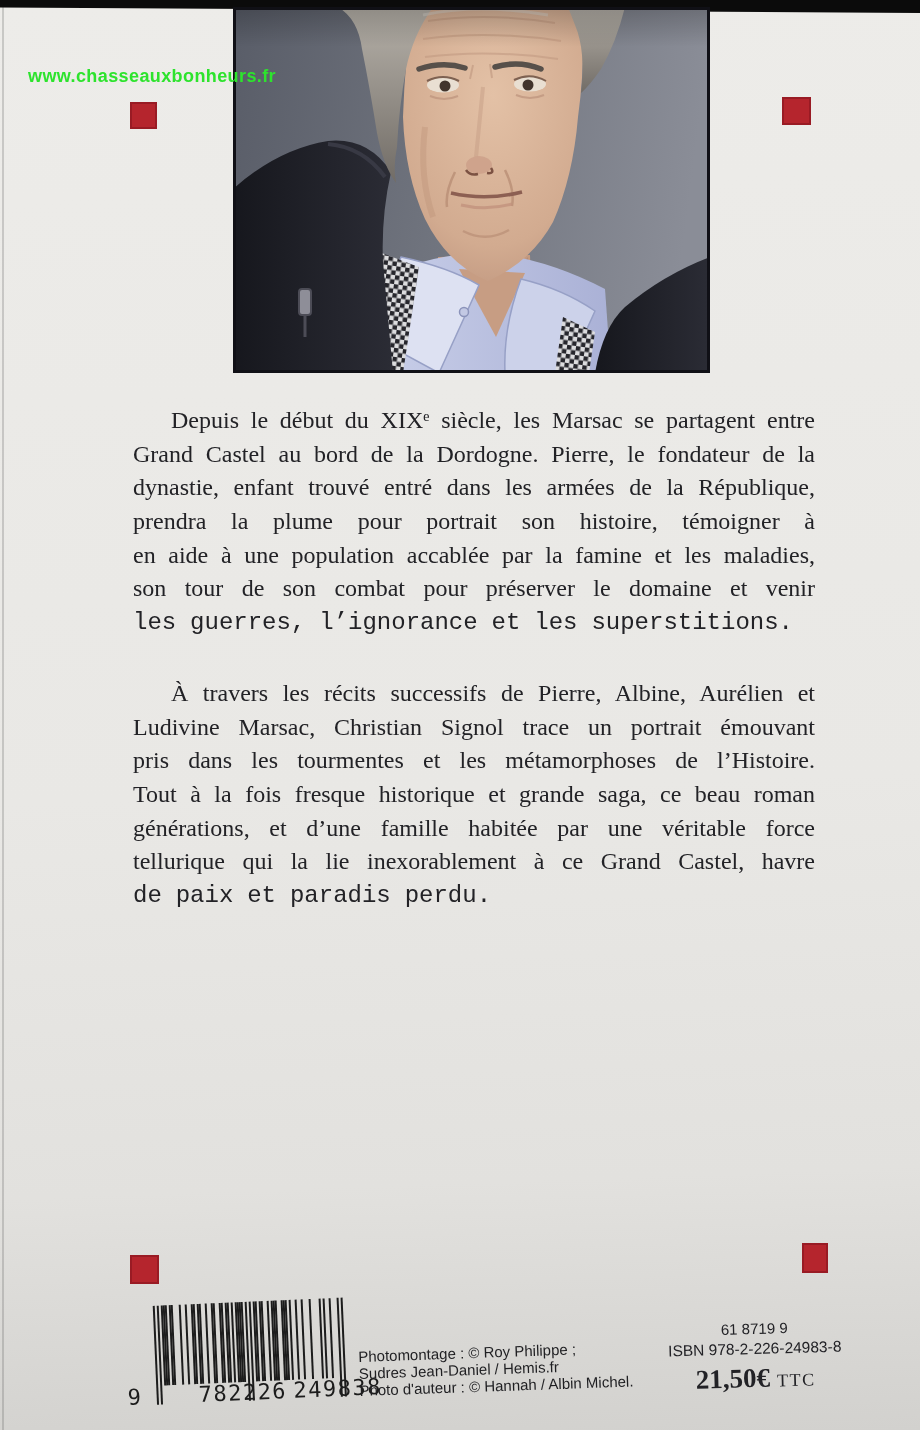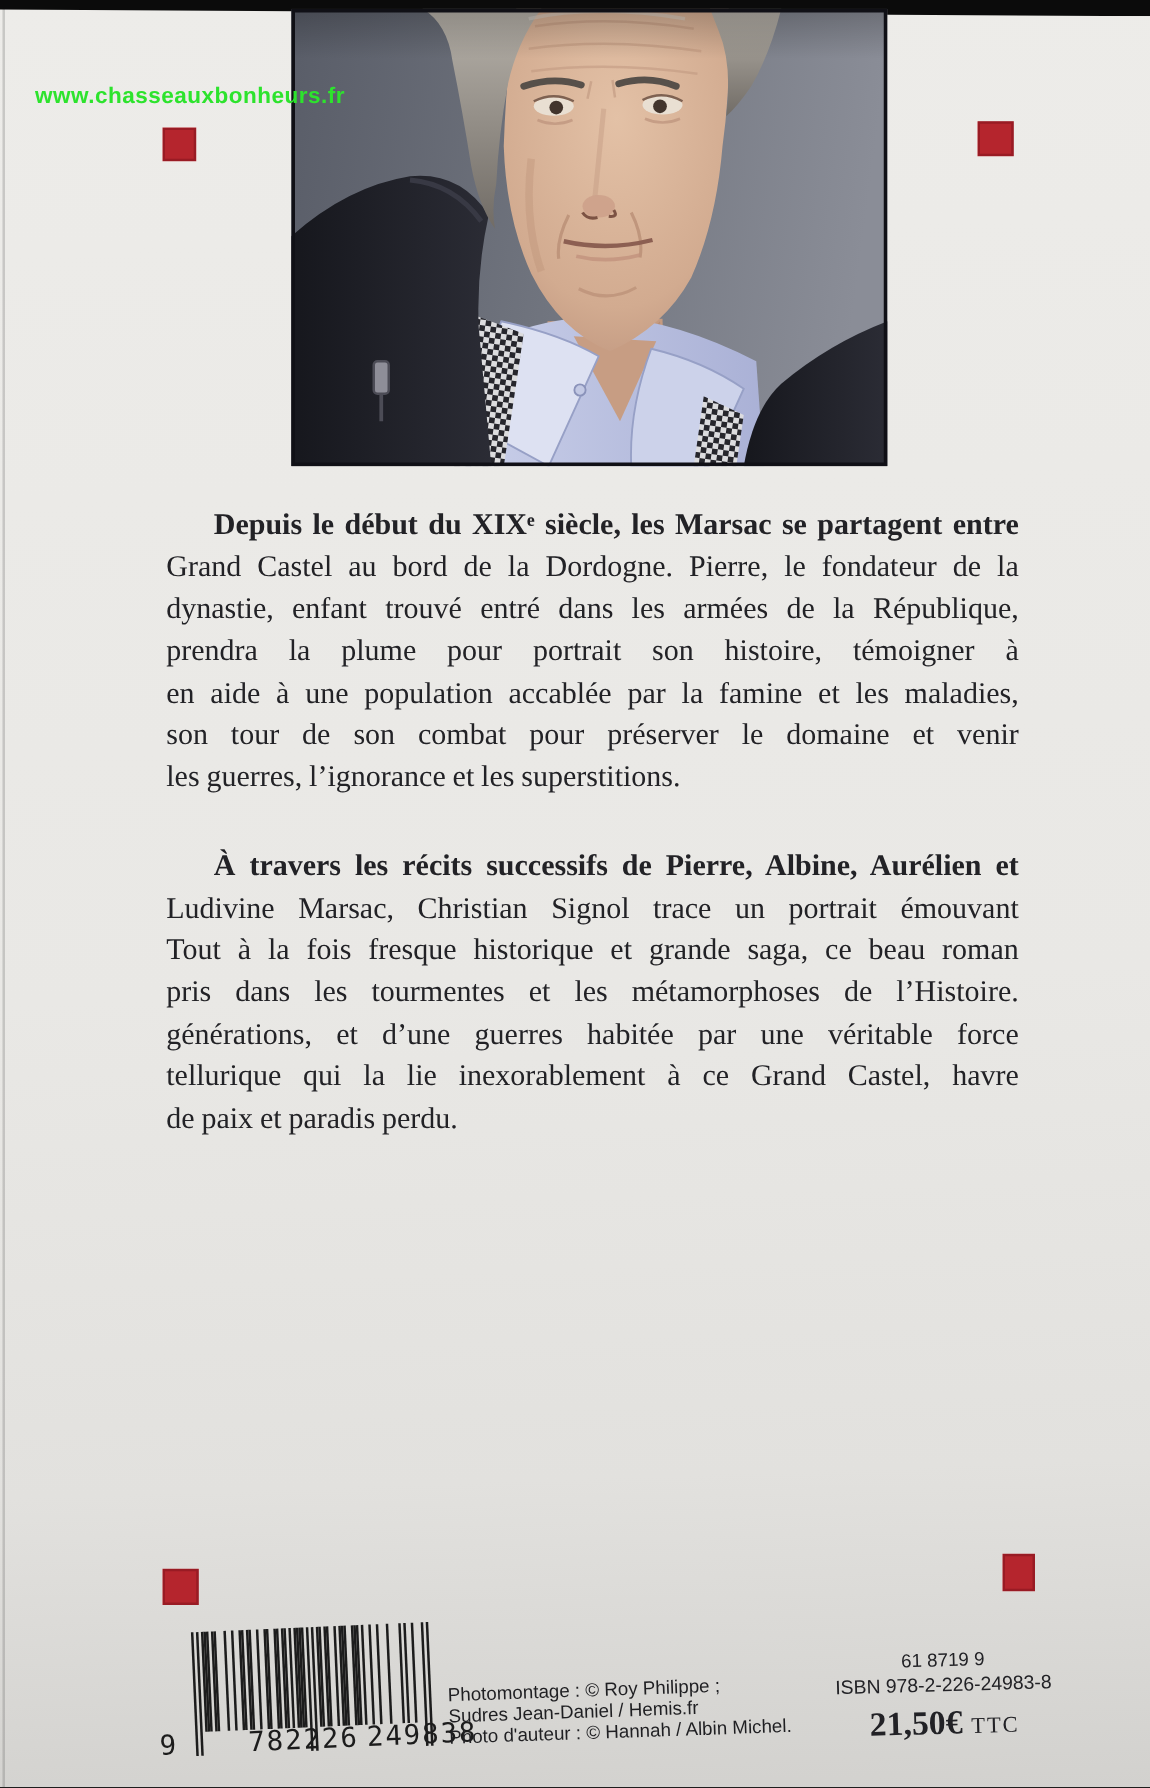--- a/index.html
+++ b/index.html
@@ -21,22 +21,22 @@
   
   .sq{position:absolute;background:#b5252d;box-shadow:inset 0 0 0 2px rgba(90,5,15,.30);}
   .sq-tl{left:130px;top:102px;width:27px;height:27px;}
   .sq-tr{left:782px;top:97px;width:29px;height:28px;}
   .sq-bl{left:130px;top:1255px;width:29px;height:29px;}
   .sq-br{left:802px;top:1243px;width:26px;height:30px;}
   
   .synopsis{position:absolute;left:133px;top:404px;width:682px;color:#222226;
         font-size:24px;line-height:33.7px;word-spacing:-0.5px;}
   .ln{text-align:justify;text-align-last:justify;height:33.7px;overflow:visible;}
-  .ln-first{padding-left:38px;font-weight:bold;}
-  .ln-last{text-align-last:left;}
+  .ln-first{padding-left:38px;}
+  .ln-last{text-align-last:left;font-family:Liberation Mono, monospace;}
   .para2{margin-top:37px;}
   
   .barcode{position:absolute;left:118px;top:1296px;width:250px;height:120px;
         transform:rotate(-2.5deg);transform-origin:50% 50%;}
   .bars{position:absolute;left:37px;top:6px;width:190px;height:100px;}
   .bars i{position:absolute;top:0;width:2px;background:#1c1c1c;}
   .bc-digit{position:absolute;font-family:"DejaVu Sans Mono","Liberation Mono",monospace;
         font-size:22px;color:#1c1c1c;letter-spacing:1.5px;}
   .bc-left{left:8px;top:84px;}
   .bc-g1{left:79px;top:84px;}
@@ -164,23 +164,23 @@
       <div class="ln">Grand Castel au bord de la Dordogne. Pierre, le fondateur de la</div>
       <div class="ln">dynastie, enfant trouvé entré dans les armées de la République,</div>
       <div class="ln">prendra la plume pour portrait son histoire, témoigner à</div>
       <div class="ln">en aide à une population accablée par la famine et les maladies,</div>
       <div class="ln">son tour de son combat pour préserver le domaine et venir</div>
       <div class="ln ln-last">les guerres, l’ignorance et les superstitions.</div>
     </div>
     <div class="para2">
       <div class="ln ln-first">À travers les récits successifs de Pierre, Albine, Aurélien et</div>
       <div class="ln">Ludivine Marsac, Christian Signol trace un portrait émouvant</div>
+      <div class="ln">pris dans les tourmentes et les métamorphoses de l’Histoire.</div>
       <div class="ln">Tout à la fois fresque historique et grande saga, ce beau roman</div>
-      <div class="ln">pris dans les tourmentes et les métamorphoses de l’Histoire.</div>
-      <div class="ln">générations, et d’une guerres habitée par une véritable force</div>
+      <div class="ln">générations, et d’une famille habitée par une véritable force</div>
       <div class="ln">tellurique qui la lie inexorablement à ce Grand Castel, havre</div>
       <div class="ln ln-last">de paix et paradis perdu.</div>
     </div>
   </div>
 
   <div class="barcode">
     <div class="bars">
         <i style="left: 0px; height: 99px; background: rgb(28, 28, 28);"></i>
         <i style="left: 4px; height: 99px; background: rgb(28, 28, 28);"></i>
         <i style="left: 8px; height: 80px; background: rgb(28, 28, 28);"></i>

